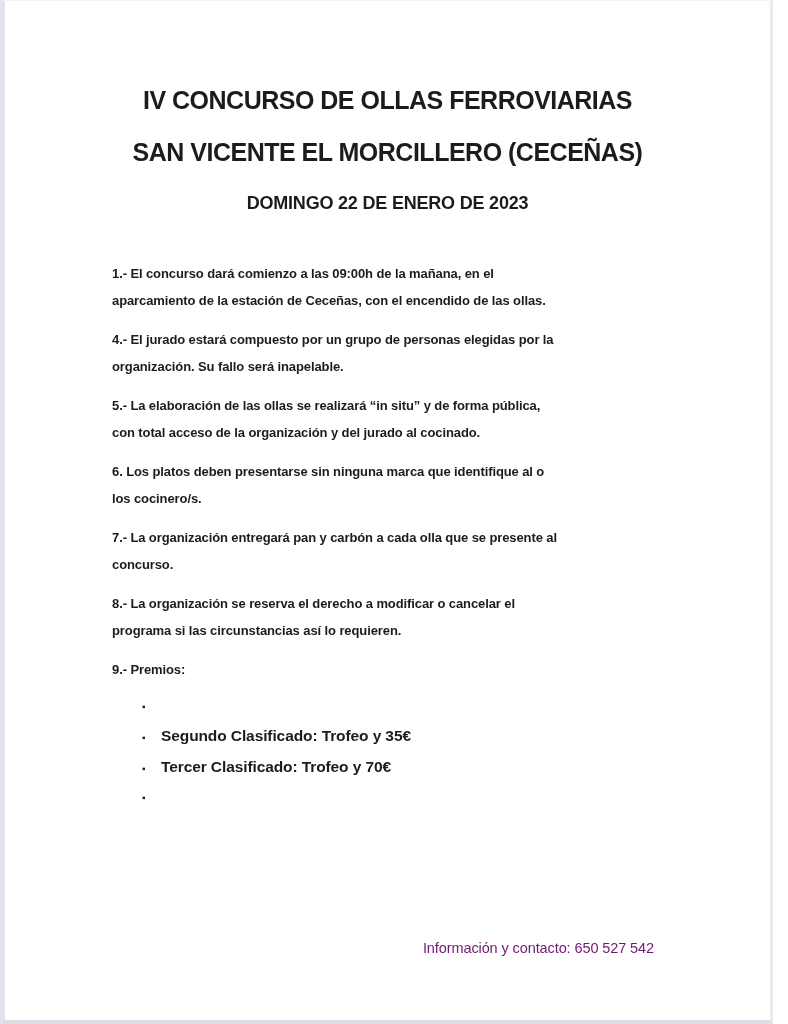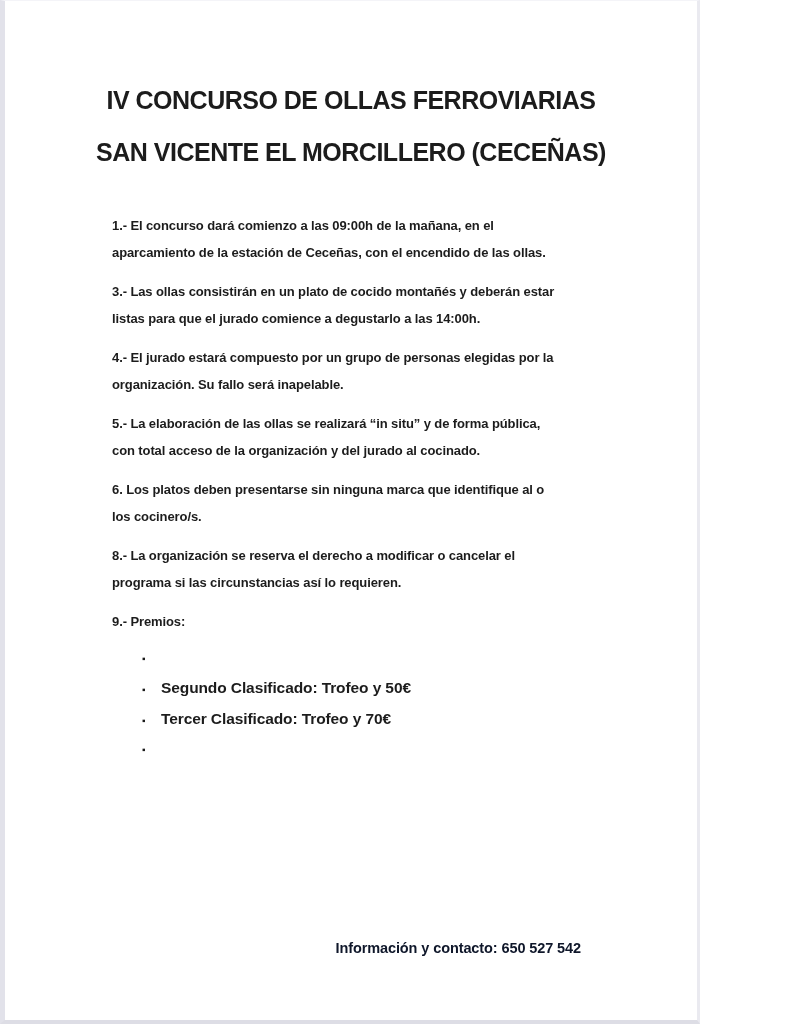--- a/index.html
+++ b/index.html
@@ -2,21 +2,21 @@
 <html><head>
 <meta charset="utf-8">
 <style>
   html, body {
     margin: 0;
     padding: 0;
     background: #ffffff;
   }
   .page {
     position: relative;
-    width: 700px;
+    width: 773px;
     height: 1024px;
     box-sizing: border-box;
     background: #ffffff;
     color: #1c1c1c;
     font-family: "Liberation Sans", sans-serif;
     border-left: 5px solid #e2e2ea;
     border-right: 3px solid #eaeaf0;
     border-bottom: 4px solid #dddde5;
     border-top: 1px solid #f4f4f8;
     overflow: hidden;
@@ -69,55 +69,56 @@
     flex: none;
     width: 19px;
     font-size: 10px;
     line-height: 29px;
   }
   .footer-contact {
     position: absolute;
     top: 939px;
     right: 116px;
     font-size: 14.5px;
-    font-weight: 700;
-    color: #0f172a;
+    font-weight: 400;
+    color: #701a75;
     letter-spacing: -0.1px;
   }
 </style>
 </head>
 <body>
 
 <div class="page">
 
   <h1 class="title-main">IV CONCURSO DE OLLAS FERROVIARIAS</h1>
   <h1 class="title-main second">SAN VICENTE EL MORCILLERO (CECEÑAS)</h1>
+  <h2 class="title-date">DOMINGO 22 DE ENERO DE 2023</h2>
 
   <div class="body-text">
     <p class="clause">1.- El concurso dará comienzo a las 09:00h de la mañana, en el
 aparcamiento de la estación de Ceceñas, con el encendido de las ollas.</p>
-    <p class="clause">3.- Las ollas consistirán en un plato de cocido montañés y deberán estar
-listas para que el jurado comience a degustarlo a las 14:00h.</p>
     <p class="clause">4.- El jurado estará compuesto por un grupo de personas elegidas por la
 organización. Su fallo será inapelable.</p>
     <p class="clause">5.- La elaboración de las ollas se realizará “in situ” y de forma pública,
 con total acceso de la organización y del jurado al cocinado.</p>
     <p class="clause">6. Los platos deben presentarse sin ninguna marca que identifique al o
 los cocinero/s.</p>
+    <p class="clause">7.- La organización entregará pan y carbón a cada olla que se presente al
+concurso.</p>
     <p class="clause">8.- La organización se reserva el derecho a modificar o cancelar el
 programa si las circunstancias así lo requieren.</p>
     <p class="clause">9.- Premios:</p>
 
     <ul class="prizes">
       <li class="prize">
         <span class="bullet">▪</span>
       </li>
       <li class="prize">
         <span class="bullet">▪</span>
-        <span>Segundo Clasificado: Trofeo y 50€</span>
+        <span>Segundo Clasificado: Trofeo y 35€</span>
       </li>
       <li class="prize">
         <span class="bullet">▪</span>
         <span>Tercer Clasificado: Trofeo y 70€</span>
       </li>
       <li class="prize">
         <span class="bullet">▪</span>
       </li>
     </ul>
   </div>

